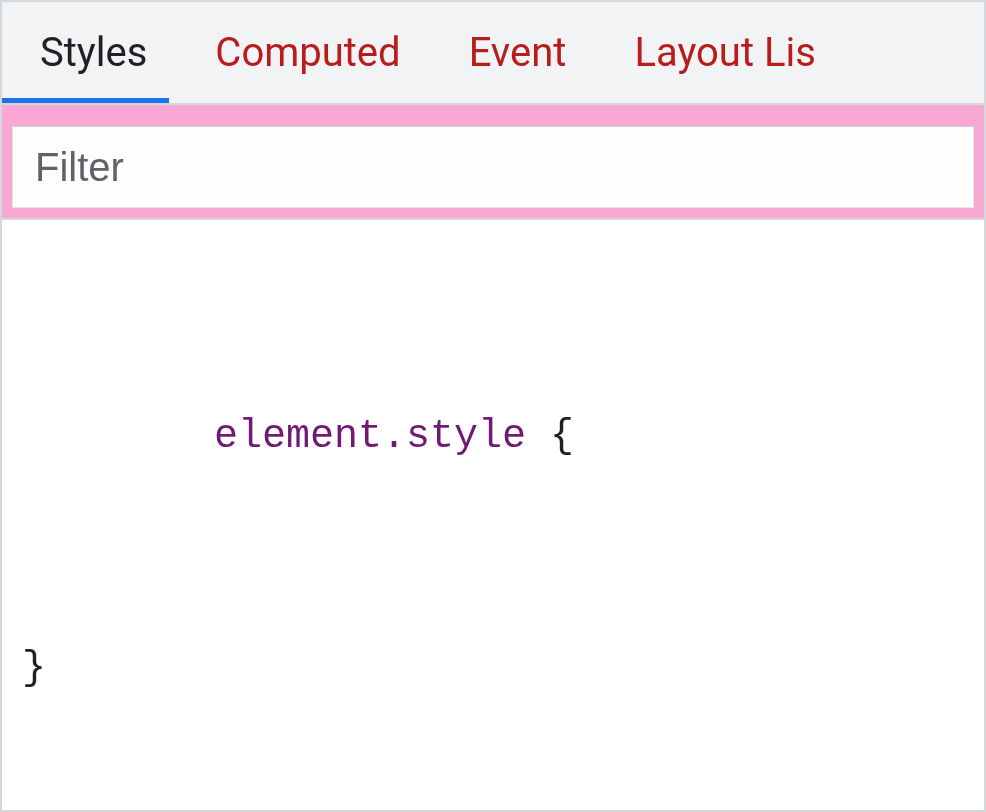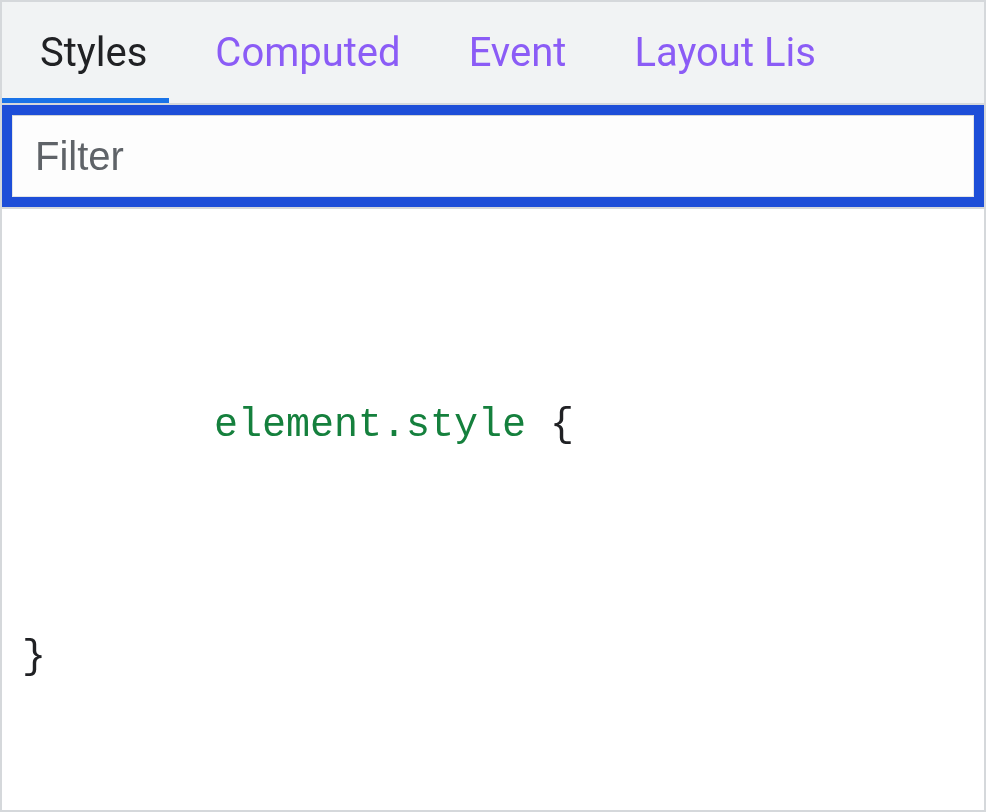--- a/index.html
+++ b/index.html
@@ -24,21 +24,21 @@
     height: 103px;
     background: #f1f3f4;
     border-bottom: 2px solid #d5d8db;
     display: flex;
     align-items: stretch;
     overflow: hidden;
   }
   .tab {
     padding: 0 34px;
     font-size: 40px;
-    color: #8b5cf6;
+    color: #b91c1c;
     display: flex;
     align-items: center;
     cursor: pointer;
     white-space: nowrap;
     position: relative;
   }
   .tab.active {
     color: #202124;
   }
   .tab.active::after {
@@ -48,22 +48,22 @@
     right: 12px;
     bottom: -2px;
     height: 7px;
     background: #1a73e8;
   }
   .tab:first-child { padding-left: 38px; }
 
   
   .filter-row {
     border-bottom: 2px solid #d5d8db;
-    padding: 10px 10px 10px 10px;
-    background: #1d4ed8;
+    padding: 21px 10px 10px 10px;
+    background: #f9a8d4;
   }
   .filter-input {
     width: 100%;
     height: 82px;
     border: 1px solid #e3e5e7;
     border-top-color: #cfd2d5;
     font-size: 40px;
     padding: 0 22px;
     background: #fdfdfd;
     color: #202124;
@@ -80,21 +80,21 @@
     border-bottom: 2px solid #d5d8db;
     padding: 14px 20px 18px 20px;
     font-family: Menlo, Consolas, "Liberation Mono", monospace;
     font-size: 40px;
     line-height: 1.45;
     color: #202124;
     white-space: pre;
   }
   .rule-line { display: block; }
 
-  .dim      { color: #15803d; }
+  .dim      { color: #701a75; }
 </style>
 </head>
 <body>
 
 <div class="panel">
 
   <div class="tabbar">
     <div class="tab active">Styles</div>
     <div class="tab">Computed</div>
     <div class="tab">Event</div>

